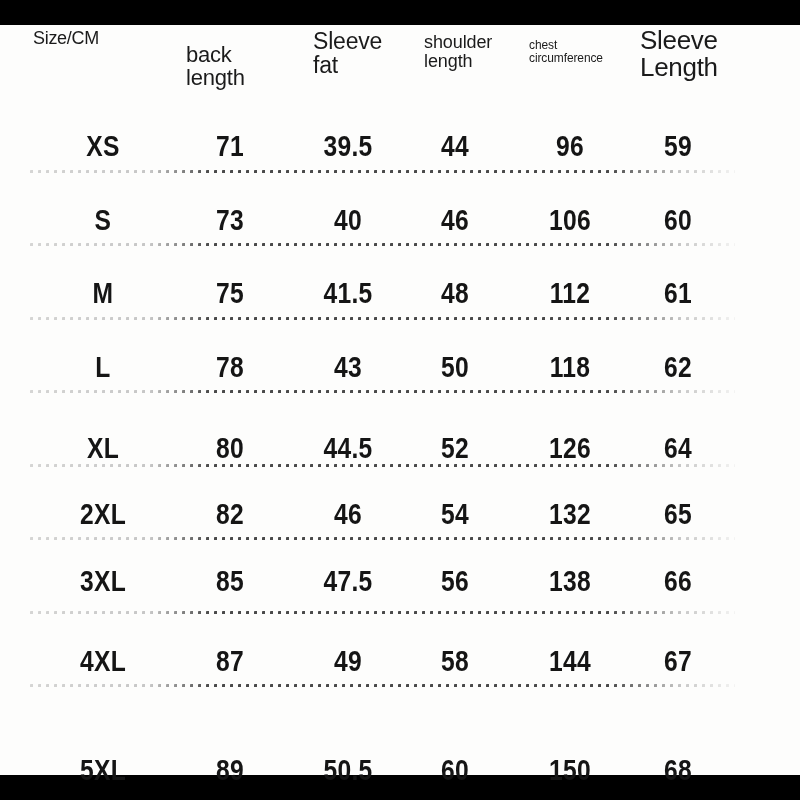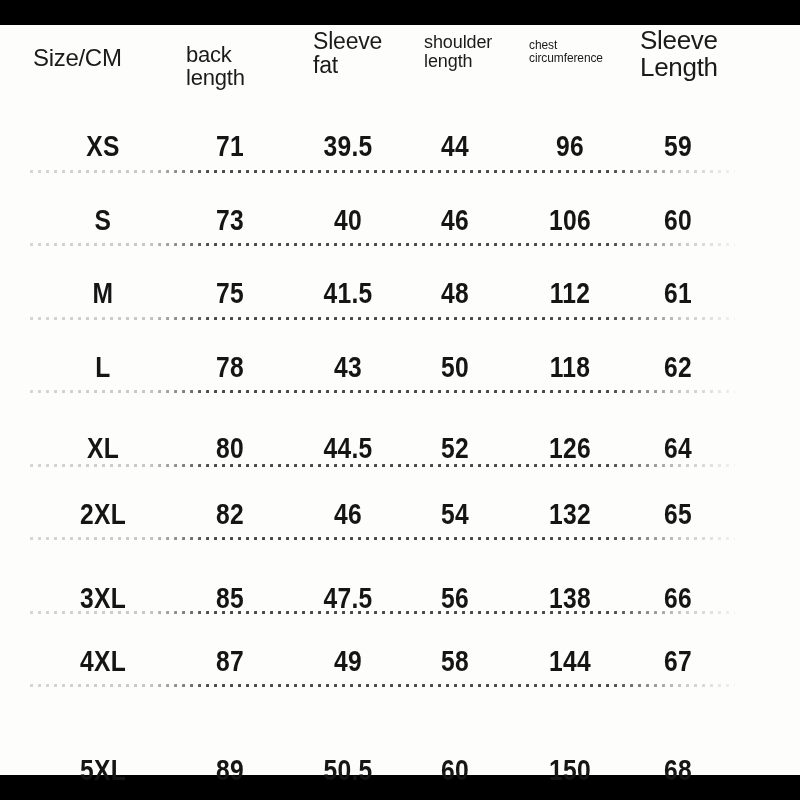--- a/index.html
+++ b/index.html
@@ -51,22 +51,22 @@
   }
   .hcell {
     position: absolute;
     color: #1b1b1b;
     line-height: 1.03;
     white-space: pre-line;
     font-family: "Liberation Sans", sans-serif;
   }
   
   .h-size {
-    left: 33px;  top: 21px;
-    font-size: 24px;
+    left: 33px;  top: 4px;
+    font-size: 18px;
     letter-spacing: -0.3px;
   }
   
   .h-back {
     left: 186px; top: 19px;
     font-size: 22px;
     letter-spacing: -0.2px;
   }
   
   .h-sleevefat {
@@ -224,21 +224,21 @@
       <div class="sep" style="top: 463.5px;"></div>
       <div class="row" style="top: 492px;">
         <div class="cell c0">2XL</div>
         <div class="cell c1">82</div>
         <div class="cell c2">46</div>
         <div class="cell c3">54</div>
         <div class="cell c4">132</div>
         <div class="cell c5">65</div>
       </div>
       <div class="sep" style="top: 537px;"></div>
-      <div class="row" style="top: 576px;">
+      <div class="row" style="top: 559px;">
         <div class="cell c0">3XL</div>
         <div class="cell c1">85</div>
         <div class="cell c2">47.5</div>
         <div class="cell c3">56</div>
         <div class="cell c4">138</div>
         <div class="cell c5">66</div>
       </div>
       <div class="sep" style="top: 610.5px;"></div>
       <div class="row" style="top: 638.5px; padding-left: 16px;">
         <div class="cell c0">4XL</div>

